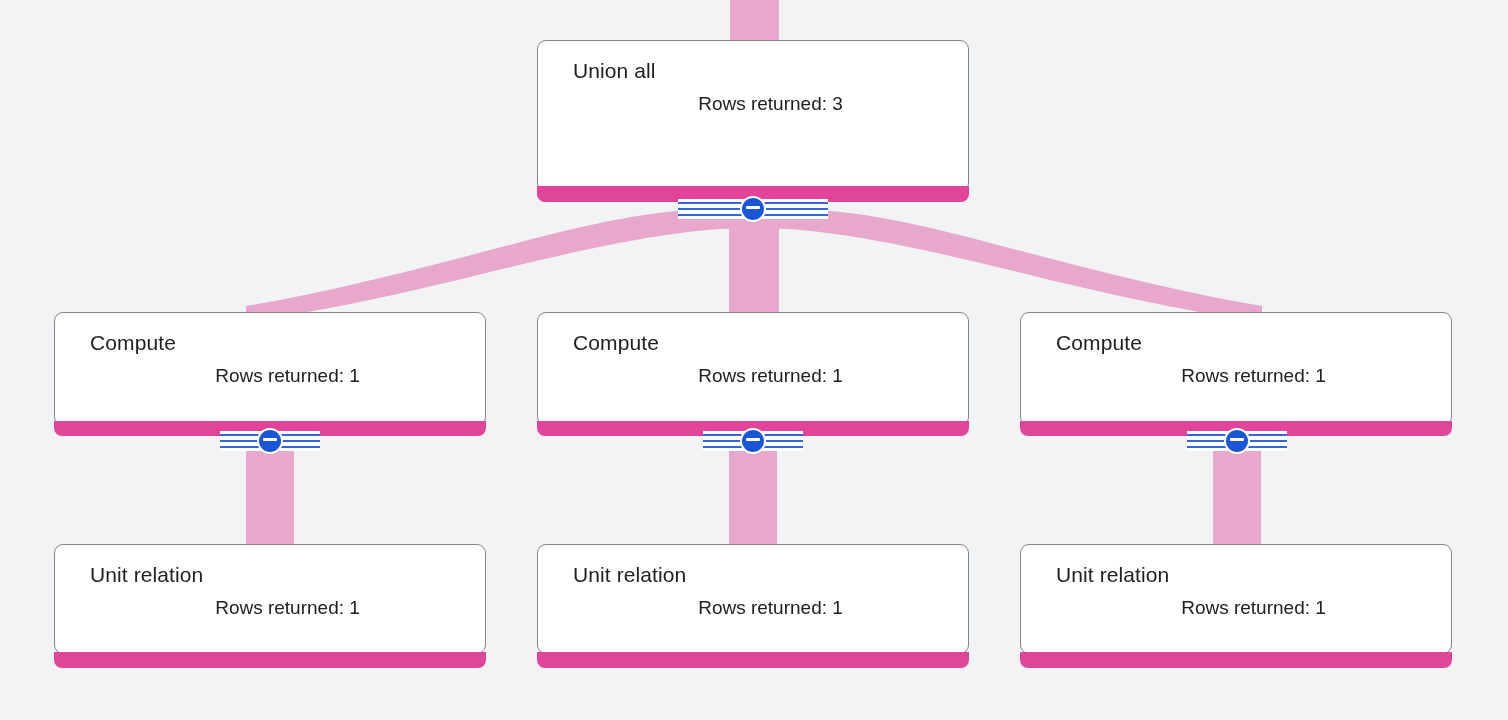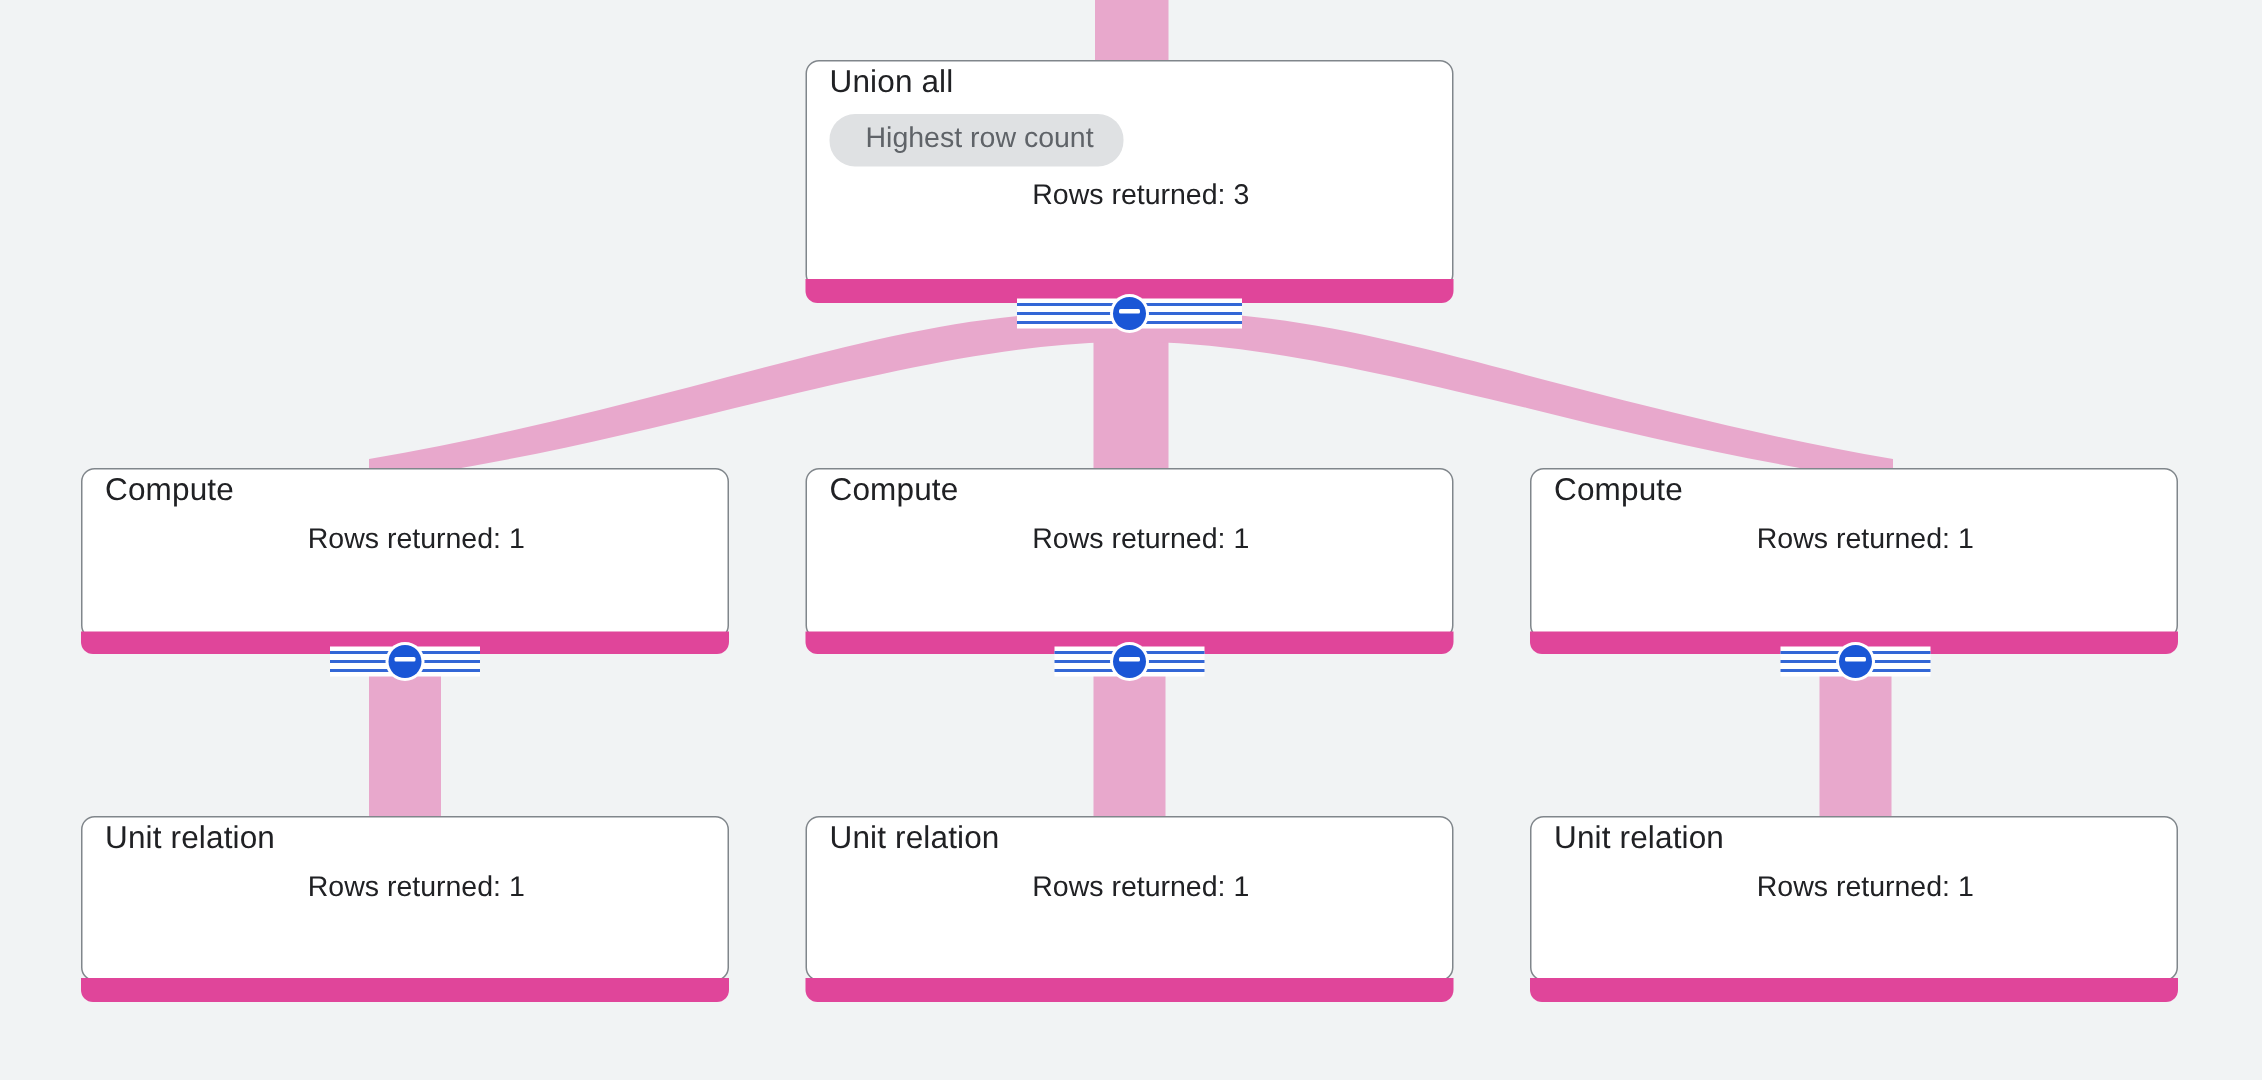--- a/index.html
+++ b/index.html
@@ -30,21 +30,22 @@
   }
   .node-card {
     position: absolute;
     box-sizing: border-box;
     background: #ffffff;
     border: 1px solid #80868b;
     border-radius: 9px;
     z-index: 5;
   }
   .node-inner {
-    padding: 1px 0 0 15px;
+    padding: 17px 0 0 15px;
+    margin-left: 20px;
   }
   .node-title {
     font-size: 21px;
     line-height: 26px;
     color: #202124;
     font-weight: 500;
     letter-spacing: 0.1px;
     white-space: nowrap;
   }
   .node-badge {
@@ -171,21 +172,20 @@
     <path d="M 1200 309 L 1232 310 L 1217 324 Z" fill="#e8a8cc"></path>
 
     <rect x="246" y="438" width="48" height="110" fill="#e8a8cc"></rect>
     <rect x="729" y="438" width="48" height="110" fill="#e8a8cc"></rect>
     <rect x="1213" y="438" width="48" height="110" fill="#e8a8cc"></rect>
   </svg>
 
   <div class="node-card" style="left:537px; top:40px; width:432px; height:152px;">
     <div class="node-inner">
       <div class="node-title">Union all</div>
-      <div class="node-badge">Highest row count</div>
       <div class="node-rows">Rows returned: 3</div>
     </div>
   </div>
   <div class="node-bar" style="left:537px; top:186px; width:432px; height:16px;"></div>
   <div class="collapse-toggle wide-toggle" style="left:753px; top:209px;">
     <div class="white-band"></div>
     <div class="lines">
       <div class="rule r1"></div>
       <div class="rule r2"></div>
       <div class="rule r3"></div>

